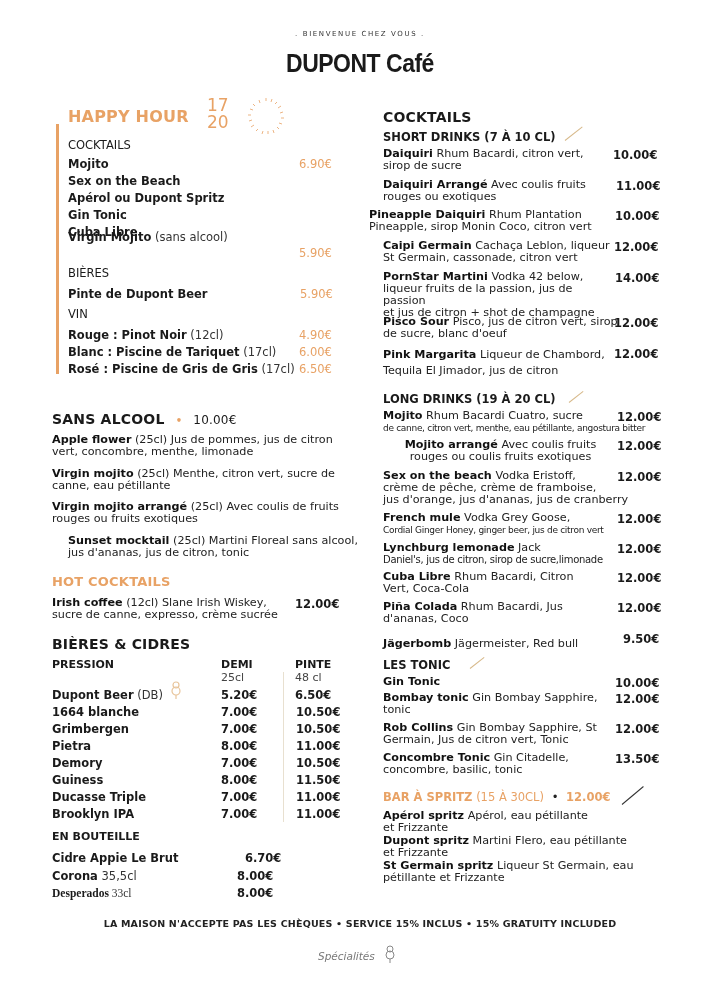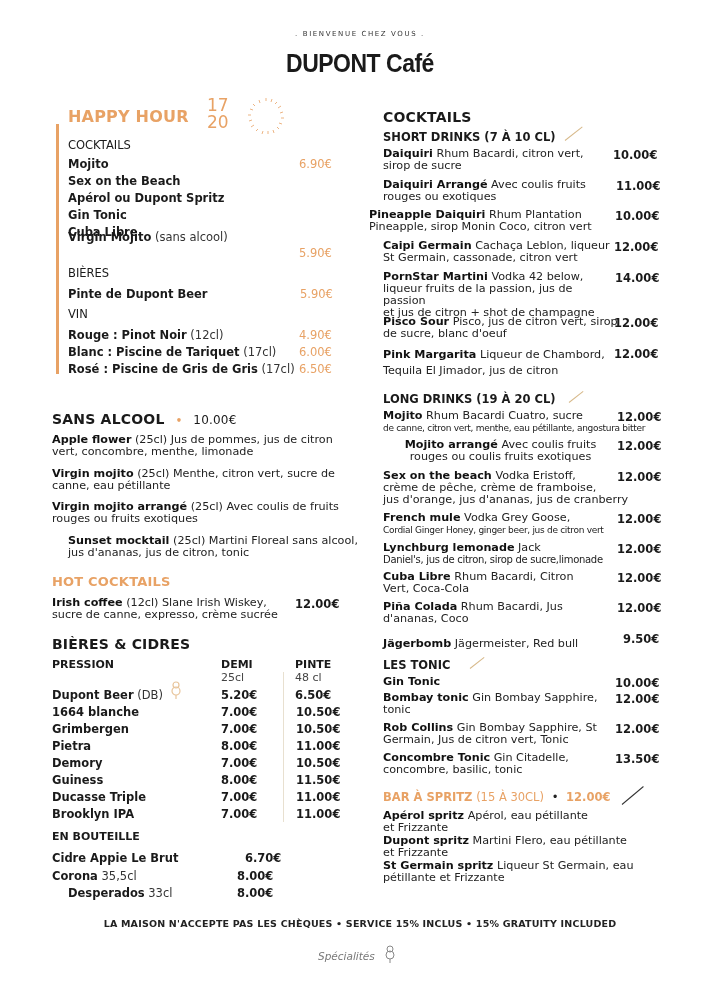--- a/index.html
+++ b/index.html
@@ -161,21 +161,21 @@
     <div class="row" style="left:52px;top:807px;"><b>Brooklyn IPA</b></div>
     <div class="price" style="left:221px;top:807px;">7.00€</div>
     <div class="price" style="left:296px;top:807px;">11.00€</div>
   </div>
 
   <div class="row" style="left:52px;top:830px;font-weight:bold;font-size:11px;">EN BOUTEILLE</div>
   <div class="row" style="left:52px;top:851px;"><b>Cidre Appie Le Brut</b></div>
   <div class="price" style="left:237px;top:851px;margin-left:8px;">6.70€</div>
   <div class="row" style="left:52px;top:869px;"><b>Corona</b> <span class="lt">35,5cl</span></div>
   <div class="price" style="left:237px;top:869px;">8.00€</div>
-  <div class="row" style="left:68px;top:886px;"><b>Desperados</b> <span class="lt">33cl</span></div>
+  <div class="row" style="left:52px;top:886px;font-family:Liberation Serif, serif;"><b>Desperados</b> <span class="lt">33cl</span></div>
   <div class="price" style="left:237px;top:886px;">8.00€</div>
 </div>
 
 <div>
   <div class="h-sect" style="left:383px;top:109px;">COCKTAILS</div>
   <div class="row" style="left:383px;top:130px;font-weight:bold;font-size:11.5px;">SHORT DRINKS (7 À 10 CL)</div>
   <div class="slash" style="left:565px;top:140px;width:22px;transform:rotate(-38deg);"></div>
 
   <div class="desc" style="left:383px;top:148px;width:230px;"><b>Daiquiri</b> <span>Rhum Bacardi, citron vert,</span><br><span>sirop de sucre</span></div>
   <div class="price" style="left:613px;top:148px;">10.00€</div>

